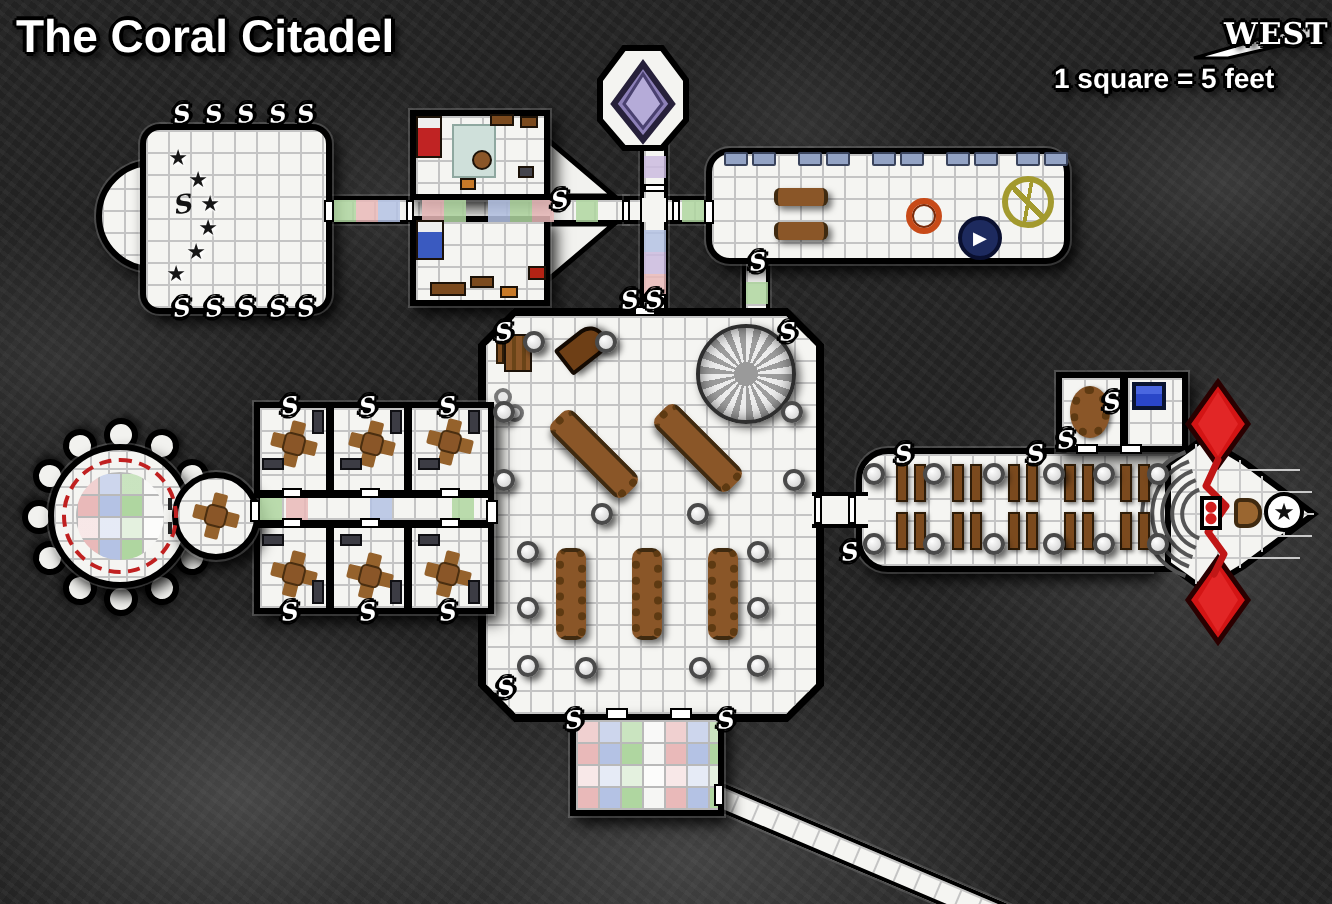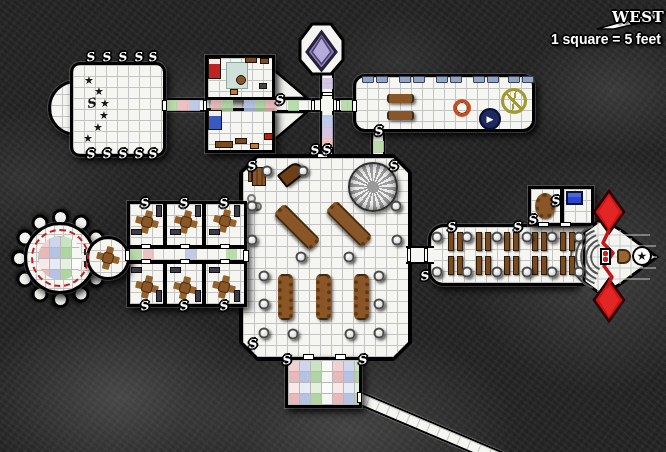--- a/index.html
+++ b/index.html
@@ -349,18 +349,19 @@
   <span class="s" style="left:224px;top:203px">S</span>
   <span class="s" style="left:145px;top:306px">S</span>
   <span class="s" style="left:184px;top:306px">S</span>
   <span class="s" style="left:224px;top:306px">S</span>
   <span class="s" style="left:452px;top:227px">S</span>
   <span class="s" style="left:518px;top:227px">S</span>
   <span class="s" style="left:533px;top:220px">S</span>
   <span class="s" style="left:425px;top:276px">S</span>
   <span class="s" style="left:556px;top:201px">S</span>
 
+  <div class="outline-txt" style="position:absolute;z-index:10;left:8px;top:5px;font-size:23px;font-weight:700;letter-spacing:0px">The Coral Citadel</div>
   <svg style="left:596px;top:10px;width:66px;height:20px;z-index:10" viewBox="0 0 66 20">
     <polygon points="1,19 60,2 60,9 18,19" fill="#fff" stroke="#000" stroke-width="1.6"></polygon>
   </svg>
   <div class="outline-txt" style="position:absolute;z-index:11;left:612px;top:8px;font-family:'DejaVu Serif',serif;font-size:15px;font-weight:700;letter-spacing:.5px">WEST</div>
-  <div class="outline-txt" style="position:absolute;z-index:10;left:527px;top:31px;width:134px;text-align:right;font-size:14px;font-weight:700">1 square = 5 feet</div>
+  <div class="outline-txt" style="position:absolute;z-index:10;left:527px;top:31px;width:134px;text-align:left;font-size:14px;font-weight:700">1 square = 5 feet</div>
 </div>
 
 </body></html>

